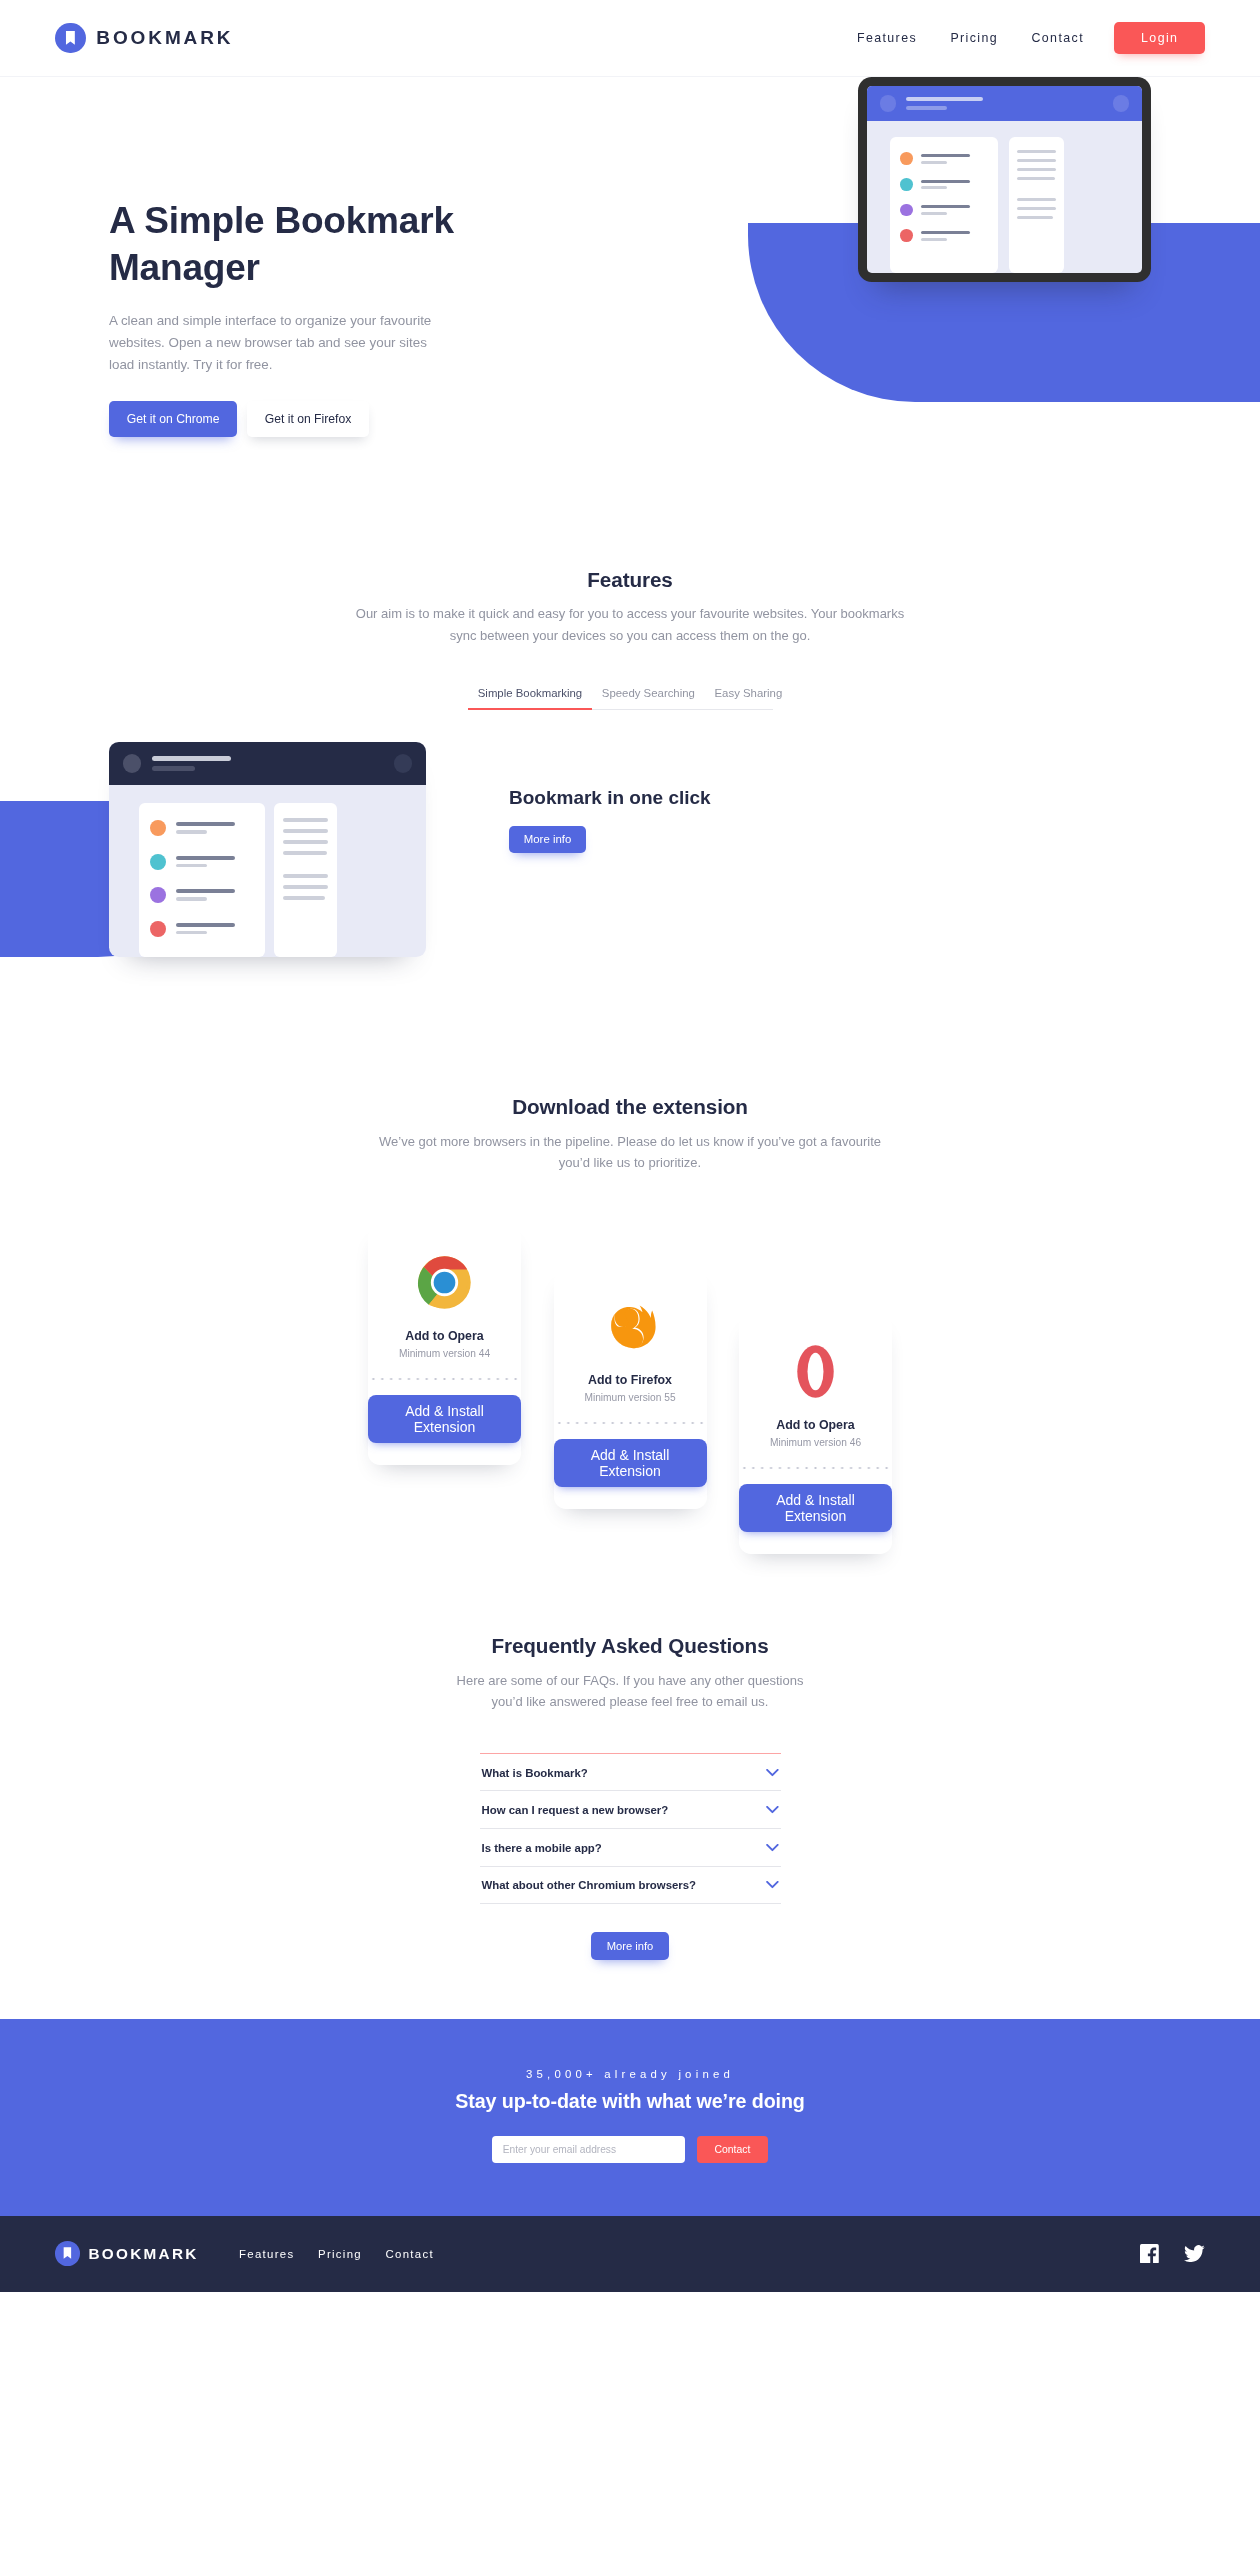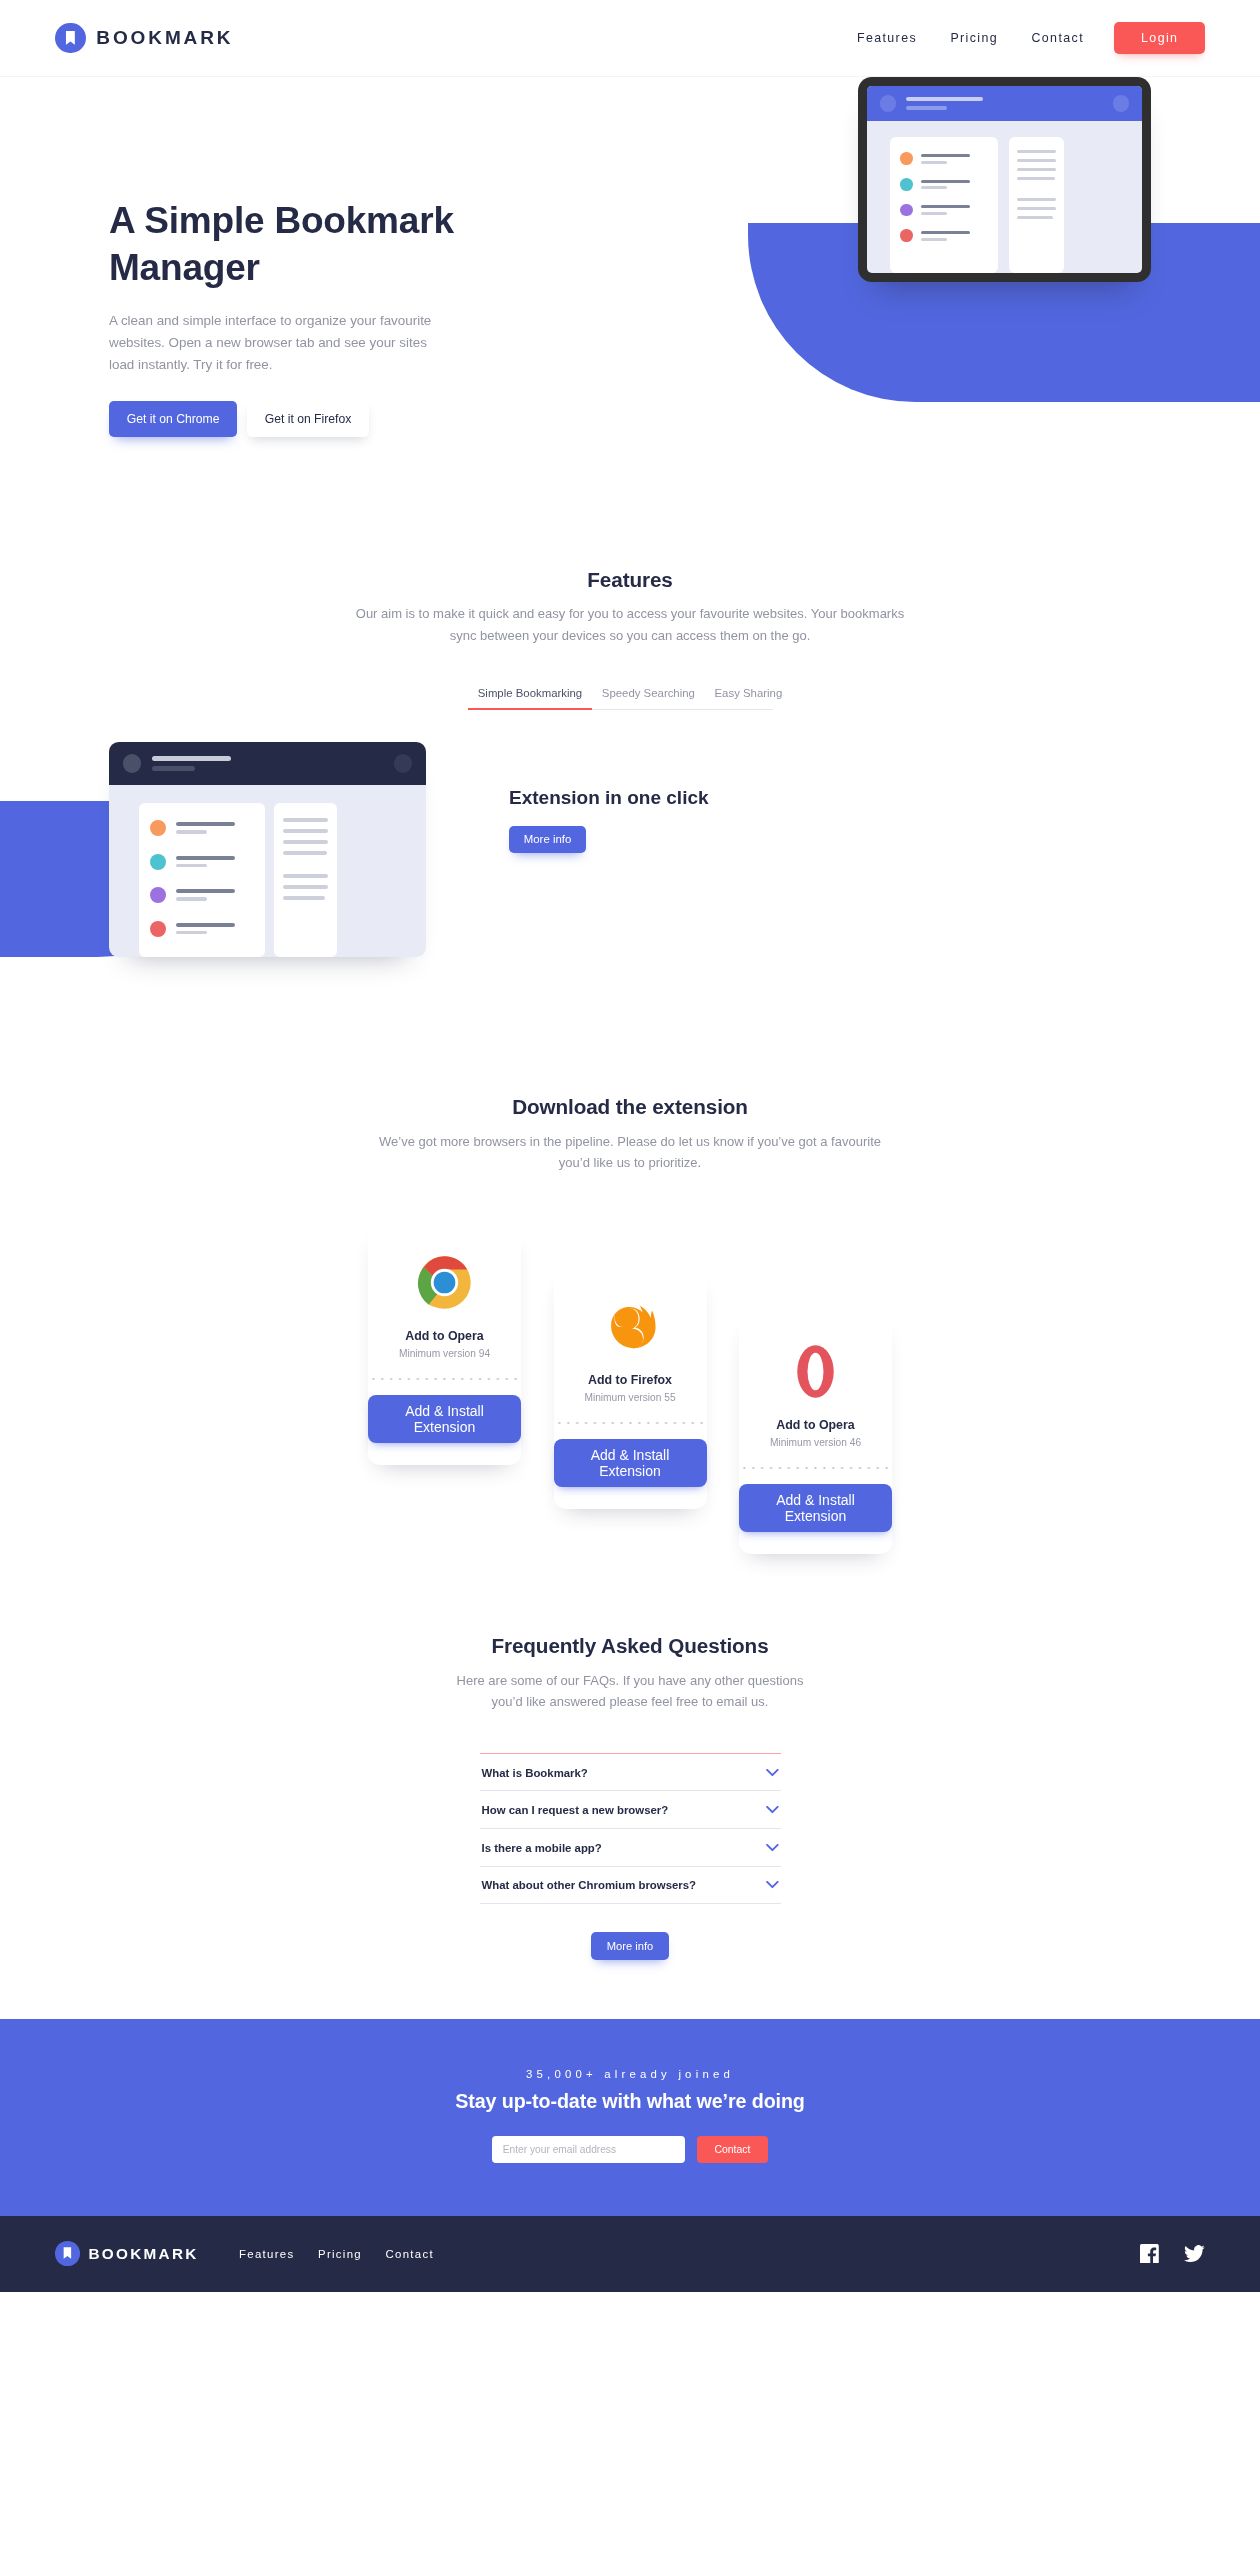--- a/index.html
+++ b/index.html
@@ -417,21 +417,21 @@
             <i class="cr-line" style="width:100%;height:3.9px"></i>
             <i class="cr-line" style="width:96%;height:3.9px"></i>
             <i class="cr-gap"></i>
             <i class="cr-line" style="width:100%;height:3.9px"></i>
             <i class="cr-line" style="width:100%;height:3.9px"></i>
             <i class="cr-line" style="width:92%;height:3.9px"></i>
           </div>
         </div>
       </div>
       <div class="feature-copy">
-        <h3 class="feature-title">Extension in one click</h3>
+        <h3 class="feature-title">Bookmark in one click</h3>
         <button class="btn-more">More info</button>
       </div>
     </div>
   </div>
 </section>
 
 <section class="download">
   <div class="section-head">
     <h2 class="section-title">Download the extension</h2>
     <p class="section-desc">We’ve got more browsers in the pipeline. Please do let us know if you’ve got a favourite you’d like us to prioritize.</p>
@@ -443,21 +443,21 @@
         <svg width="57" height="57" viewBox="0 0 100 100">
           <circle cx="50" cy="50" r="46" fill="#f2b63c"></circle>
           <path d="M50 4a46 46 0 0 1 39.8 23H50a23 23 0 0 0-20.4 12.4L13.6 23A45.9 45.9 0 0 1 50 4z" fill="#e04a3e"></path>
           <path d="M13.6 23l16 16.4A23 23 0 0 0 38 69.6L22.3 89A46 46 0 0 1 13.6 23z" fill="#5ba545"></path>
           <path d="M22.3 89L38 69.6A23 23 0 0 0 73 50h16.8A46 46 0 0 1 22.3 89z" fill="#f2b63c"></path>
           <circle cx="50" cy="50" r="24" fill="#fff"></circle>
           <circle cx="50" cy="50" r="19" fill="#2a8fd4"></circle>
         </svg>
       </div>
       <div class="ext-name">Add to Opera</div>
-      <div class="ext-ver">Minimum version 94</div>
+      <div class="ext-ver">Minimum version 44</div>
       <div class="ext-dots"></div>
       <button class="ext-btn">Add &amp; Install Extension</button>
     </div>
 
     <div class="ext-card s2">
       <div class="ext-logo">
         <svg width="57" height="57" viewBox="0 0 100 100">
           <path d="M88 22c-3 7-2 13-2 13S80 20 66 13c4 6 5 12 5 12S61 14 44 16C28 18 16 31 16 48c0 23 18 40 40 40 21 0 38-16 38-37 0-12-3-22-6-29z" fill="#f7960e"></path>
           <path d="M56 88C35 88 16 71 16 48c0-8 3-15 7-20-3 14 5 23 14 23 7 0 11-4 11-9 0-6-6-8-6-14 0-5 4-9 10-9 9 0 14 8 14 18 0 7-3 12-8 15 9 1 15 8 15 17 0 11-8 19-17 19z" fill="#fff"></path>
           <path d="M33 51c9 0 13-4 13-9 0-6-6-8-6-14 0-5 4-9 10-9 9 0 14 8 14 18 0 8-4 14-11 17 11 0 19 8 19 18 0 9-6 16-16 16C34 88 16 71 16 48c0-8 3-15 7-20-3 14 1 23 10 23z" fill="#f7960e"></path>

